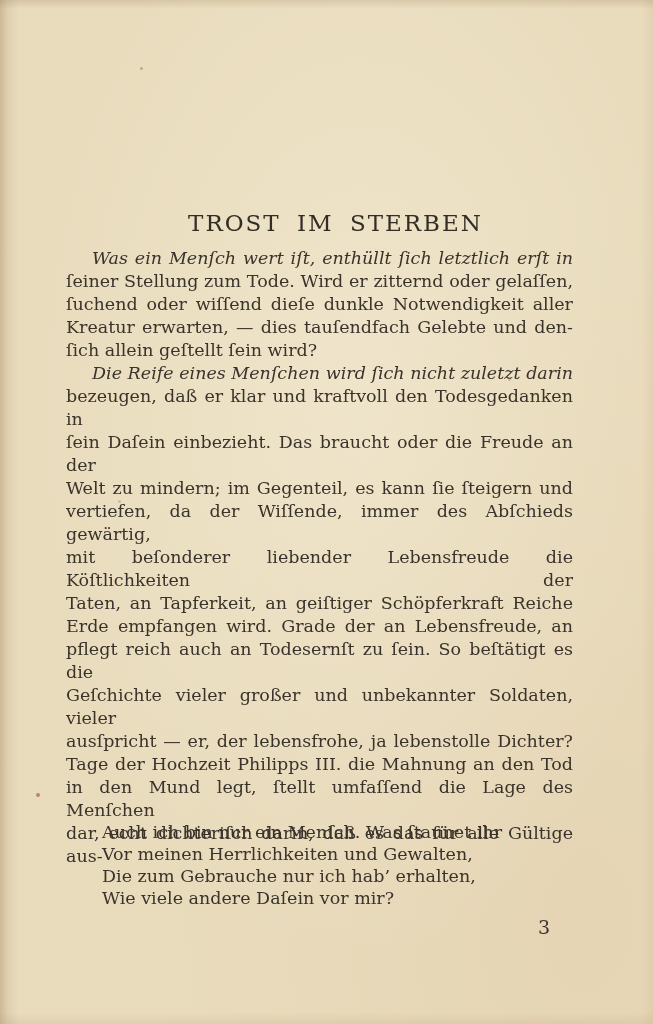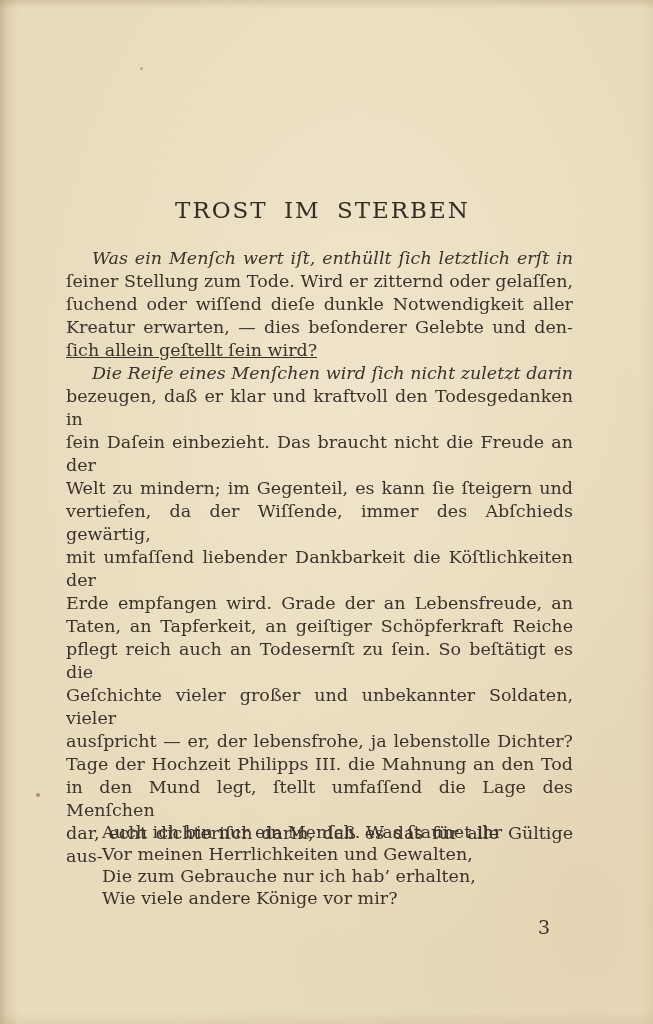--- a/index.html
+++ b/index.html
@@ -17,21 +17,21 @@
       linear-gradient(to left, rgba(150,120,80,0.10) 0px, rgba(150,120,80,0) 12px),
       linear-gradient(to top, rgba(150,120,80,0.12) 0px, rgba(150,120,80,0) 12px);
     font-family: "DejaVu Serif", "Liberation Serif", serif;
     color: #39322a;
   }
   .title {
     position: absolute;
     top: 194px;
     left: 66px;
     width: 507px;
-    margin: 3px;
+    margin: 16px;
     text-align: center;
     font-size: 23px;
     font-weight: 400;
     letter-spacing: 2px;
     word-spacing: 7px;
     color: #332d25;
   }
   .body-text {
     position: absolute;
     top: 247px;
@@ -40,21 +40,21 @@
     overflow: hidden;
   }
   .line {
     font-size: 17.5px;
     line-height: 23px;
     text-align: justify;
     text-align-last: justify;
     color: #3a332b;
   }
   .line.indent { text-indent: 26px; font-style: italic; }
-  .line.pend { text-align-last: left; text-decoration: underline; }
+  .line.pend { text-align-last: left; }
   .verse {
     position: absolute;
     top: 821px;
     left: 102px;
     width: 430px;
   }
   .vline {
     font-size: 17.5px;
     line-height: 22px;
     text-align: left;
@@ -77,45 +77,45 @@
 <body>
 
 <div class="page">
 
   <h1 class="title">TROST IM STERBEN</h1>
 
   <div class="body-text">
     <div class="line indent">Was ein Menſch wert iſt, enthüllt ſich letztlich erſt in</div>
     <div class="line">ſeiner Stellung zum Tode. Wird er zitternd oder gelaſſen,</div>
     <div class="line">ſuchend oder wiſſend dieſe dunkle Notwendigkeit aller</div>
-    <div class="line">Kreatur erwarten, — dies beſonderer Gelebte und den-</div>
+    <div class="line">Kreatur erwarten, — dies tauſendfach Gelebte und den-</div>
     <div class="line pend">ſich allein geſtellt ſein wird?</div>
 
     <div class="line indent">Die Reife eines Menſchen wird ſich nicht zuletzt darin</div>
     <div class="line">bezeugen, daß er klar und kraftvoll den Todesgedanken in</div>
-    <div class="line">ſein Daſein einbezieht. Das braucht nicht die Freude an der</div>
+    <div class="line">ſein Daſein einbezieht. Das braucht oder die Freude an der</div>
     <div class="line">Welt zu mindern; im Gegenteil, es kann ſie ſteigern und</div>
     <div class="line">vertiefen, da der Wiſſende, immer des Abſchieds gewärtig,</div>
-    <div class="line">mit umfaſſend liebender Dankbarkeit die Köſtlichkeiten der</div>
+    <div class="line">mit beſonderer liebender Lebensfreude die Köſtlichkeiten der</div>
+    <div class="line">Taten, an Tapferkeit, an geiſtiger Schöpferkraft Reiche</div>
     <div class="line">Erde empfangen wird. Grade der an Lebensfreude, an</div>
-    <div class="line">Taten, an Tapferkeit, an geiſtiger Schöpferkraft Reiche</div>
     <div class="line">pflegt reich auch an Todesernſt zu ſein. So beſtätigt es die</div>
     <div class="line">Geſchichte vieler großer und unbekannter Soldaten, vieler</div>
     <div class="line">ausſpricht — er, der lebensfrohe, ja lebenstolle Dichter?</div>
     <div class="line">Tage der Hochzeit Philipps III. die Mahnung an den Tod</div>
     <div class="line">in den Mund legt, ſtellt umfaſſend die Lage des Menſchen</div>
     <div class="line">dar, echt dichteriſch darin, daß es das für alle Gültige aus-</div>
 
   </div>
 
   <div class="verse">
     <div class="vline">Auch ich bin nur ein Menſch. Was ſtaunet ihr</div>
     <div class="vline">Vor meinen Herrlichkeiten und Gewalten,</div>
     <div class="vline">Die zum Gebrauche nur ich hab’ erhalten,</div>
-    <div class="vline">Wie viele andere Könige vor mir?</div>
+    <div class="vline">Wie viele andere Daſein vor mir?</div>
   </div>
 
   <div class="page-number">3</div>
 
   <div class="speck speck-red"></div>
   <div class="speck speck-dark1"></div>
   <div class="speck speck-dark2"></div>
   <div class="speck speck-dark3"></div>
 
 </div>

